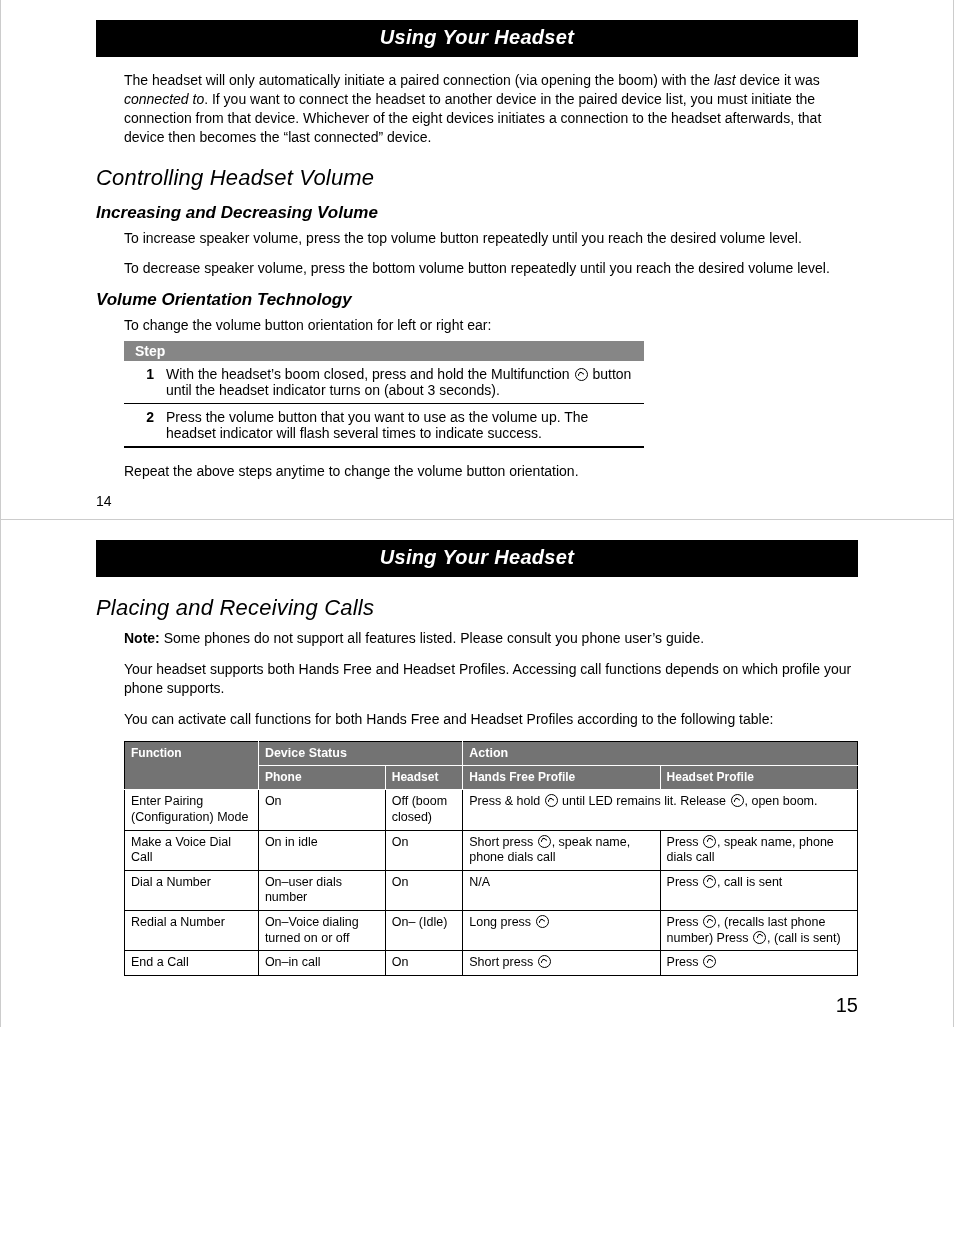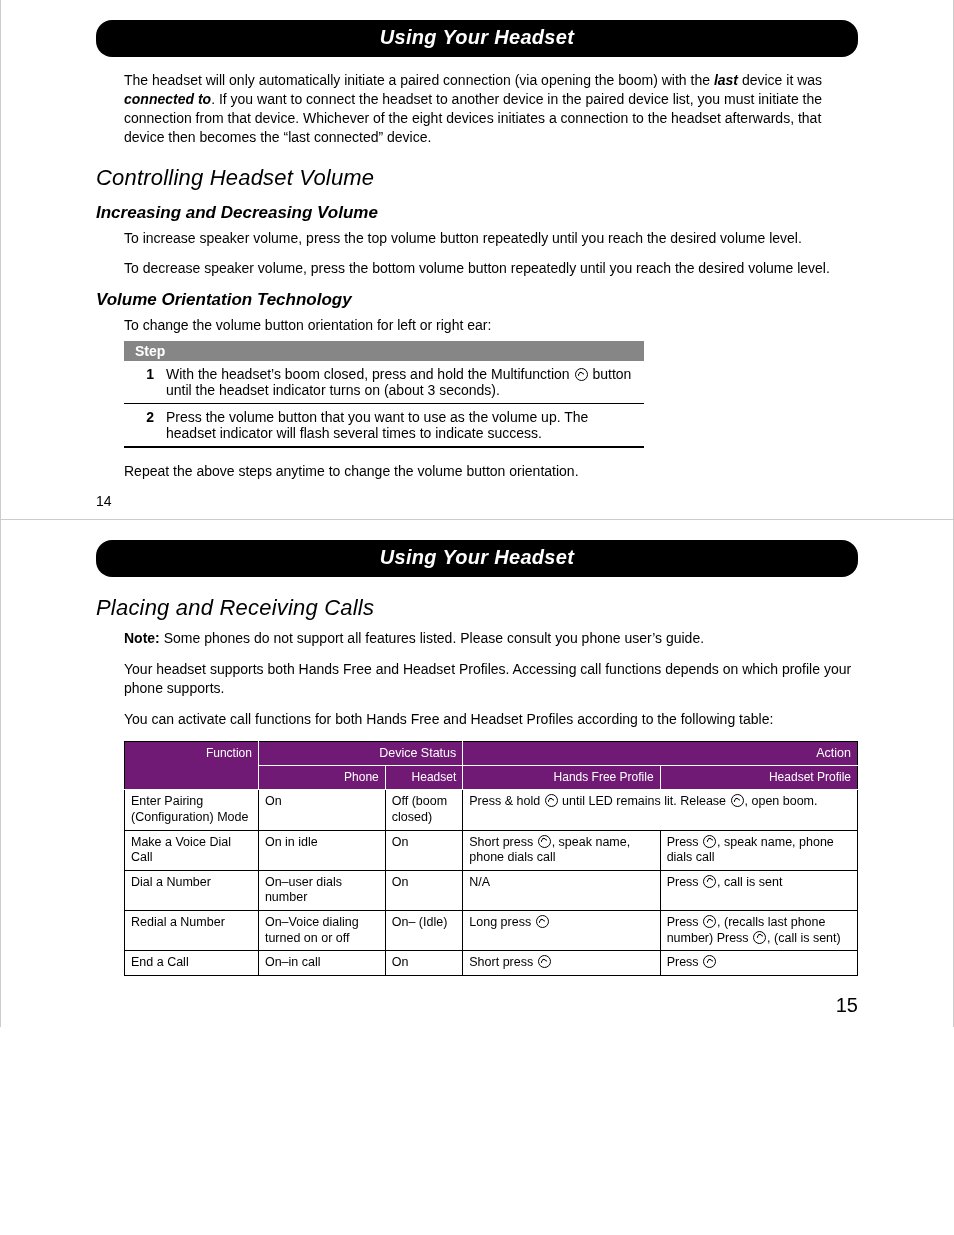--- a/index.html
+++ b/index.html
@@ -25,21 +25,20 @@
     background: #000;
     color: #fff;
     text-align: center;
     font-family: "Arial Black", Arial, sans-serif;
     font-weight: 900;
     font-style: italic;
     font-size: 20px;
     padding: 6px 0 8px 0;
     margin: 0 0 14px 0;
     letter-spacing: 0.3px;
-    border-radius: 16px;
   }
   .body-text {
     line-height: 1.35;
     margin: 0 0 12px 28px;
   }
   .h2 {
     font-family: "Arial Black", Arial, sans-serif;
     font-weight: 400;
     font-style: italic;
     font-size: 22px;
@@ -56,21 +55,21 @@
   .pnum-left {
     font-size: 14px;
     margin-top: 10px;
   }
   .pnum-right {
     font-size: 20px;
     text-align: right;
     margin-top: 18px;
   }
   .bold { font-weight: bold; }
-  .bolditalic { font-weight: bold; font-style: italic; text-align: center; }
+  .bolditalic { font-weight: normal; font-style: italic; text-align: center; }
   
   .step-table {
     width: 520px;
     margin-left: 28px;
     border-collapse: collapse;
     margin-top: 6px;
     margin-bottom: 14px;
   }
   .step-table thead td {
     background: #868686;
@@ -123,24 +122,24 @@
     table-layout: fixed;
   }
   .action-table td, .action-table th {
     border: 1px solid #000;
     padding: 4px 6px;
     font-size: 12.5px;
     vertical-align: top;
     line-height: 1.25;
   }
   .action-table thead th {
-    background: #701a75;
+    background: #737373;
     color: #fff;
-    font-weight: normal;
-    text-align: right;
+    font-weight: bold;
+    text-align: left;
     border: 1px solid #fff;
     border-top: 1px solid #000;
   }
   .action-table thead th:first-child { border-left: 1px solid #000; }
   .action-table thead th:last-child  { border-right: 1px solid #000; }
   .action-table thead tr:first-child th { border-bottom: 1px solid #fff; }
   .action-table thead th.sub { font-size: 12px; }
   .col-func { width: 95px; }
   .col-phone { width: 90px; }
   .col-headset { width: 55px; }

